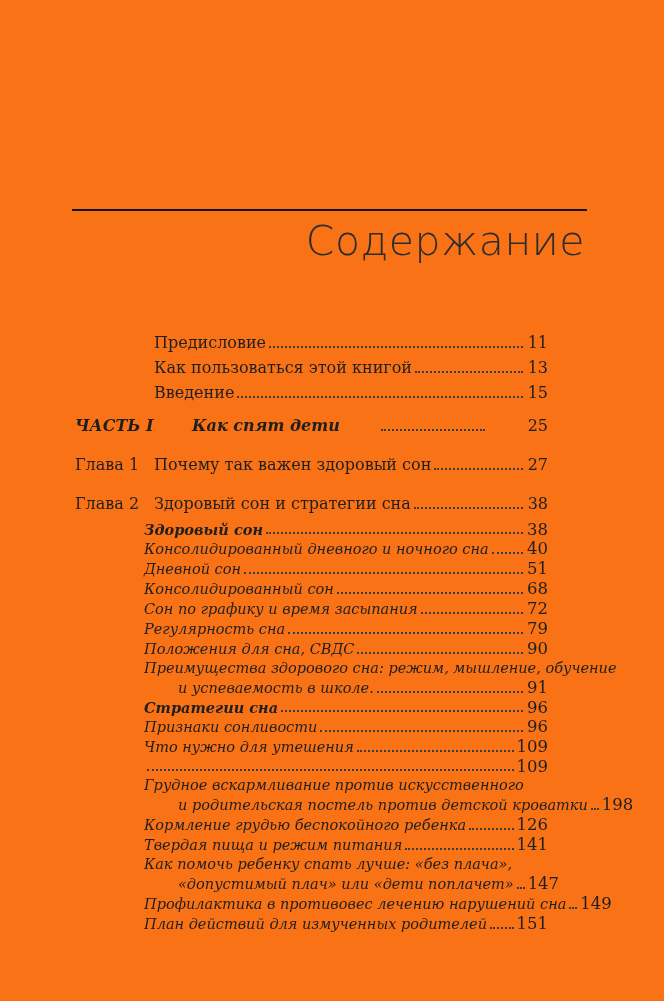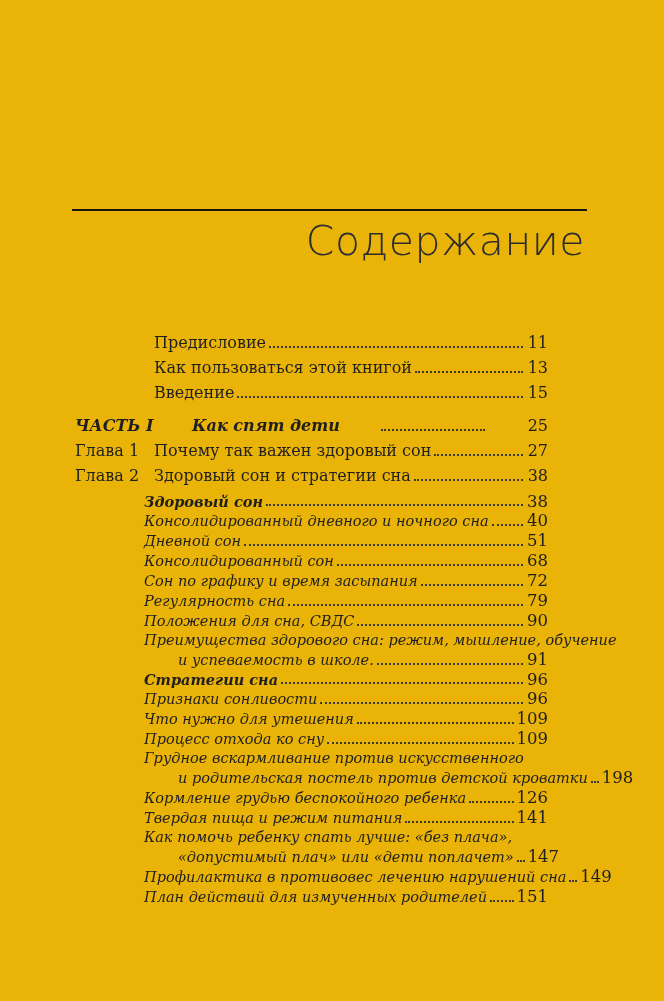--- a/index.html
+++ b/index.html
@@ -5,21 +5,21 @@
 <style>
   html, body {
     margin: 0;
     padding: 0;
     background: #ffffff;
   }
   .page {
     position: relative;
     width: 664px;
     height: 1001px;
-    background: #eab308;
+    background: #f97316;
     overflow: hidden;
     font-family: "DejaVu Serif", "Liberation Serif", serif;
     color: #1f1f1f;
   }
   .rule {
     position: absolute;
     left: 72px;
     top: 209px;
     width: 515px;
     height: 2px;
@@ -61,21 +61,21 @@
     font-size: 16px;
     line-height: 25px;
   }
   .row.front { padding-left: 79px; }
   .row.part {
     margin-top: 8px;
     font-weight: bold;
     font-style: italic;
     gap: 38px;
   }
-  .row.chapter { margin-top: 0; }
+  .row.chapter { margin-top: 14px; }
   .row.sub {
     padding-left: 69px;
     font-style: italic;
     font-size: 14.5px;
     line-height: 19px;
   }
   .row.chapter + .row.sub { margin-top: 4px; }
   .row.sub.bold { font-weight: bold; }
   .row.sub.cont .text { padding-left: 34px; }
   .dots {
@@ -187,21 +187,20 @@
         <span class="text">Признаки сонливости</span>
         <span class="dots"></span>
         <span class="page-num">96</span>
       </div>
       <div class="row sub">
         <span class="text">Что нужно для утешения</span>
         <span class="dots"></span>
         <span class="page-num">109</span>
       </div>
       <div class="row sub">
-        <span class="text">Процесс отхода ко сну</span>
         <span class="dots"></span>
         <span class="page-num">109</span>
       </div>
       <div class="row sub wrap">
         <span class="text">Грудное вскармливание против искусственного</span>
       </div>
       <div class="row sub cont">
         <span class="text">и родительская постель против детской кроватки</span>
         <span class="dots"></span>
         <span class="page-num">198</span>

